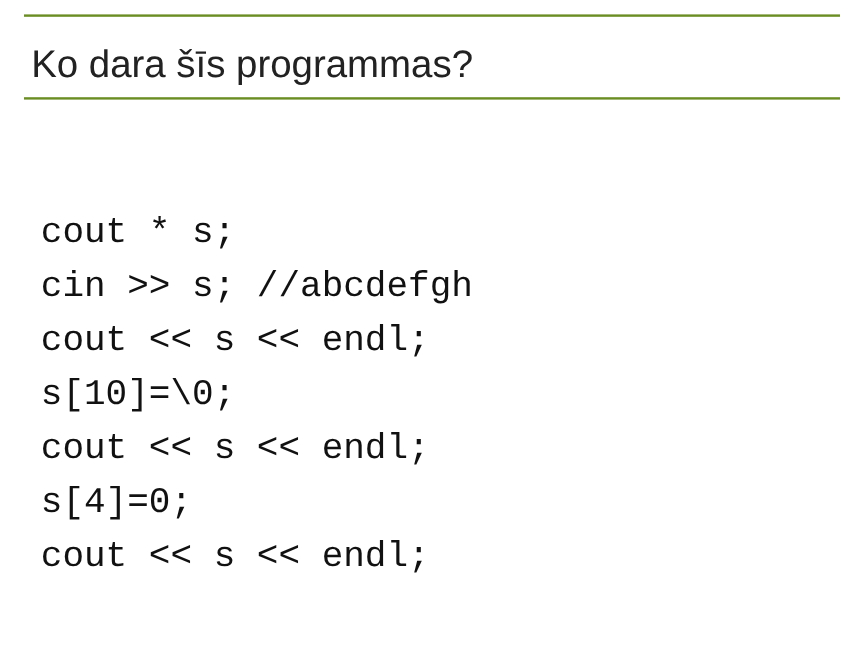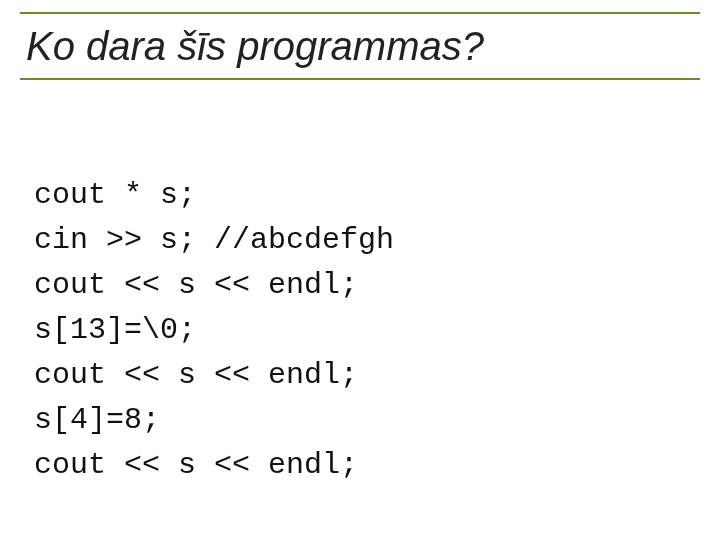--- a/index.html
+++ b/index.html
@@ -22,25 +22,24 @@
     left: 20px;
     top: 12px;
     right: 20px;
   }
   .title-rule-top {
     border-top: 2px solid #6b8e23; 
     height: 0;
     width: 100%;
   }
   .title-text {
-    font-size: 40px;
+    font-size: 32px;
     color: #222;
-    padding: 10px 0 10px 6px;
+    padding: 22px 0 10px 6px;
     line-height: 1.1;
-    font-style: italic;
   }
   .title-rule-bottom {
     border-top: 2px solid #6b8e23;
     height: 0;
     width: 100%;
   }
   .code-block {
     position: absolute;
     left: 34px;
     top: 128px;
@@ -59,19 +58,19 @@
   <div class="title-wrap">
     <div class="title-rule-top"></div>
     <div class="title-text">Ko dara šīs programmas?</div>
     <div class="title-rule-bottom"></div>
   </div>
 
   <div class="code-block">
 <span>cout * s;</span>
 <span>cin &gt;&gt; s; //abcdefgh</span>
 <span>cout &lt;&lt; s &lt;&lt; endl;</span>
-<span>s[13]=\0;</span>
+<span>s[10]=\0;</span>
 <span>cout &lt;&lt; s &lt;&lt; endl;</span>
-<span>s[4]=8;</span>
+<span>s[4]=0;</span>
 <span>cout &lt;&lt; s &lt;&lt; endl;</span>
   </div>
 
 </div>
 
 </body></html>

